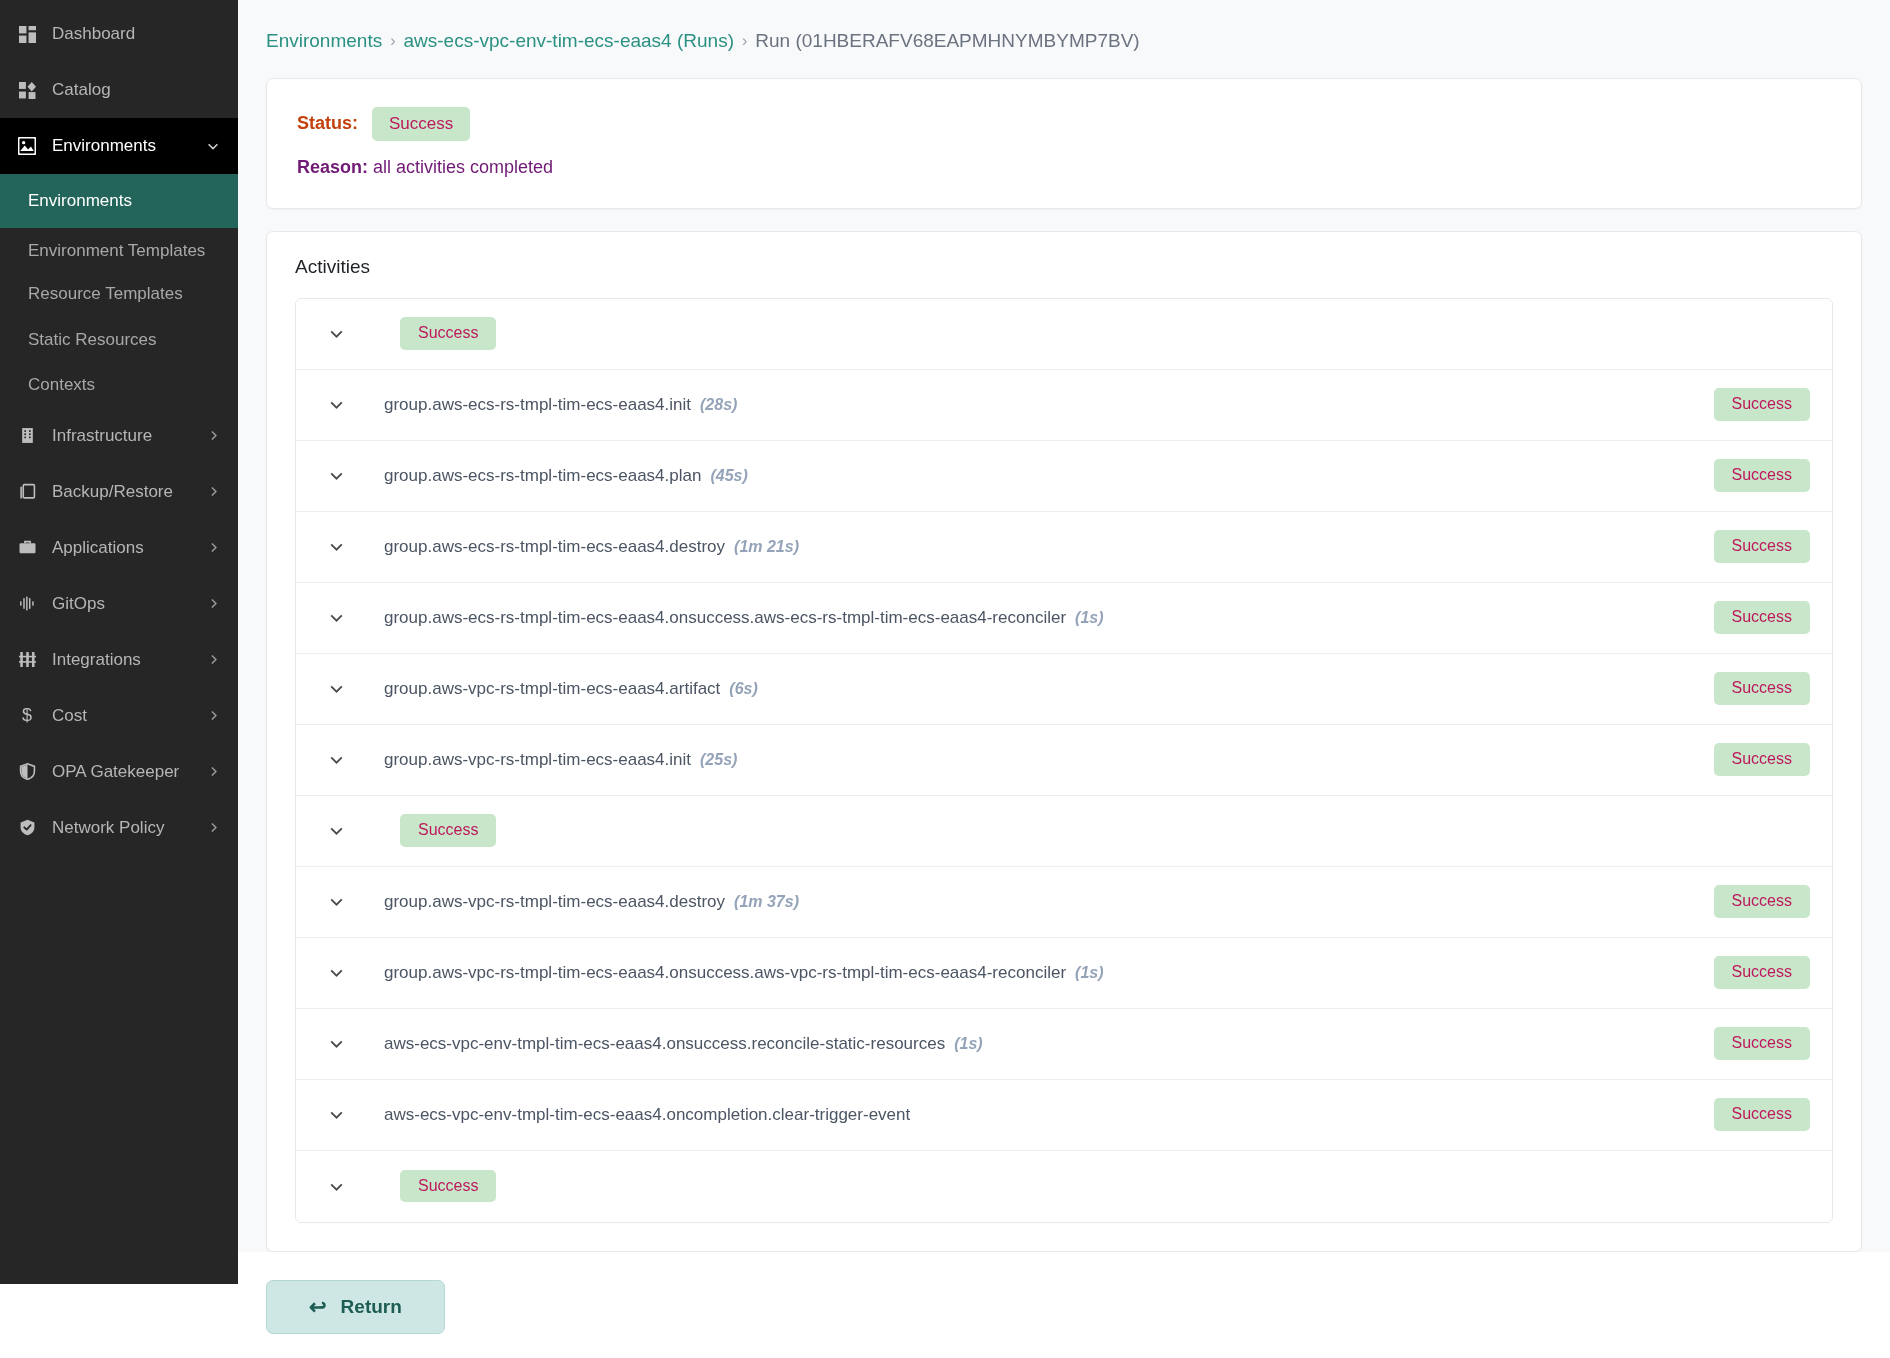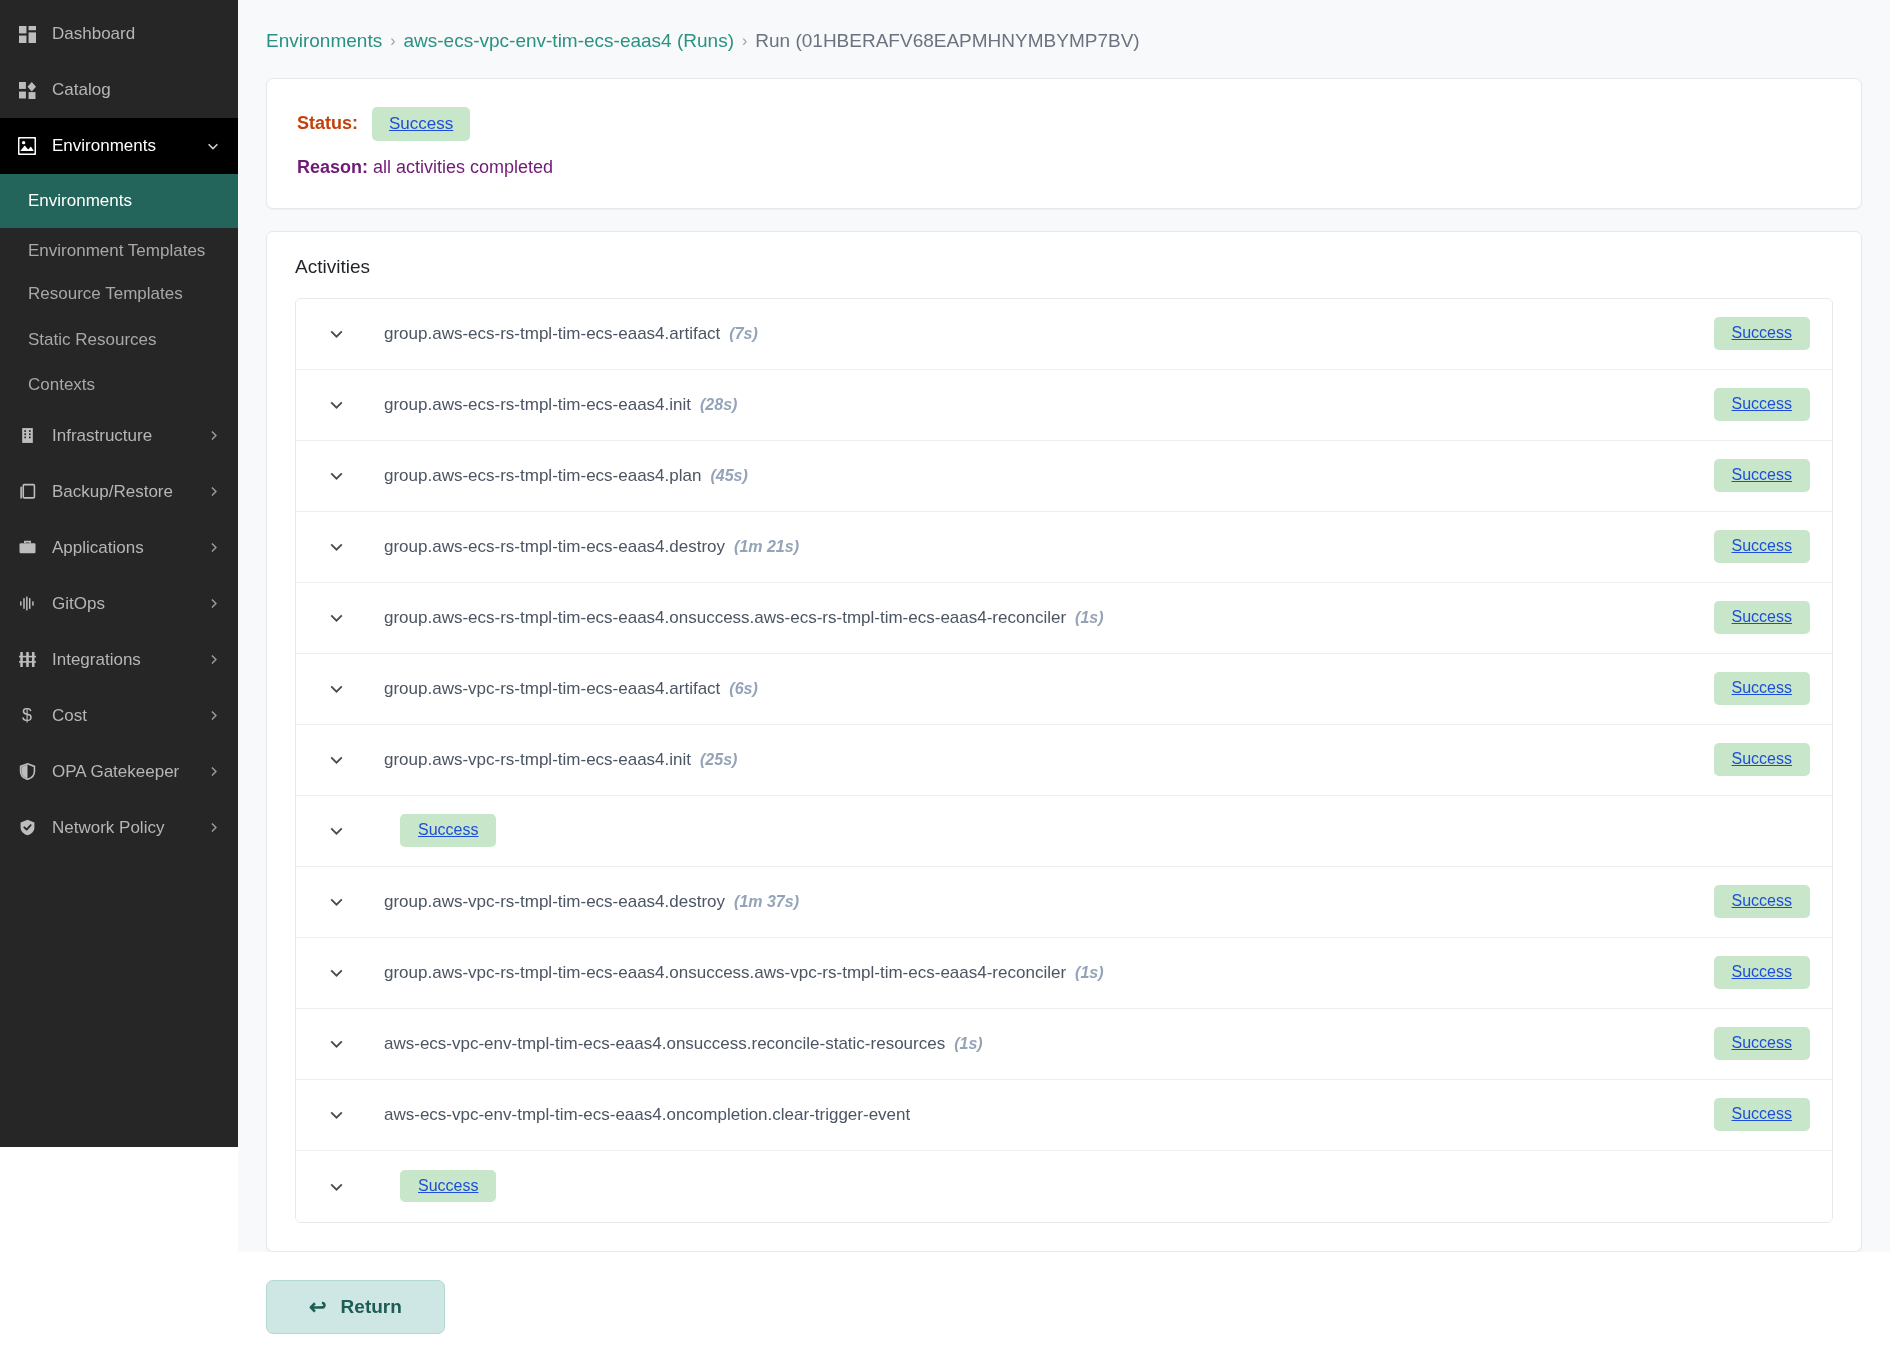--- a/index.html
+++ b/index.html
@@ -6,21 +6,21 @@
   html, body {
     width: 1890px; height: 1358px;
     font-family: "Liberation Sans", sans-serif;
     background: #ffffff;
     overflow: hidden;
   }
   .app { display: flex; width: 1890px; height: 1358px; }
 
   
   .sidebar {
-    width: 238px; min-width: 238px; height: 1147px;
+    width: 238px; min-width: 238px; height: 1284px;
     background: #262626; color: #b9b9b9;
     padding-top: 6px;
     overflow: hidden;
     position: relative;
   }
   .nav-item {
     display: flex; align-items: center;
     height: 56px; padding: 0 18px 0 14px;
     font-size: 17px; color: #b6b6b6;
     cursor: pointer; position: relative;
@@ -73,23 +73,23 @@
     background: #ffffff;
     border: 1px solid #e6e8eb;
     border-radius: 7px;
     box-shadow: 0 1px 2px rgba(16,24,40,0.04);
   }
 
   .status-card { padding: 28px 30px 30px 30px; margin-bottom: 22px; }
   .status-row { display: flex; align-items: center; gap: 14px; margin-bottom: 16px; }
   .status-label { font-size: 18px; font-weight: bold; color: #c2410c; }
   .badge-success {
-    background: #c8e6c9; color: #1d4ed8;
+    background: #c8e6c9; color: #be185d;
     font-size: 17px; padding: 7px 17px; border-radius: 5px;
-    display: inline-block; line-height: 1.15; text-decoration: underline;
+    display: inline-block; line-height: 1.15;
   }
   .reason-row { font-size: 18px; color: #701a75; }
   .reason-row b { font-weight: bold; }
   .reason-row span { font-weight: normal; }
 
   .activities-card { padding: 24px 28px 28px 28px; }
   .activities-title { font-size: 19px; font-weight: normal; color: #1f2328; margin-bottom: 20px; }
 
   .act-list { border: 1px solid #e6e8eb; border-radius: 6px; overflow: hidden; }
   .act-row {
@@ -356,21 +356,20 @@
         <section class="card activities-card">
           <div class="activities-title">Activities</div>
           <div class="act-list">
 
             <div class="act-row">
               <span class="act-chevron">
                   <svg width="17" height="17" viewBox="0 0 16 16" fill="none" stroke="#4a4a4a" stroke-width="1.7">
                     <path d="M3 6 L8 11 L13 6"></path>
                   </svg>
                 </span>
-              <span class="act-name"><span>group.aws-ecs-rs-tmpl-tim-ecs-eaas4.artifact</span><span class="act-dur">(7s)</span></span>
               <span class="act-status"><span class="badge-success">Success</span></span>
             </div>
 
             <div class="act-row">
               <span class="act-chevron">
                   <svg width="17" height="17" viewBox="0 0 16 16" fill="none" stroke="#4a4a4a" stroke-width="1.7">
                     <path d="M3 6 L8 11 L13 6"></path>
                   </svg>
                 </span>
               <span class="act-name"><span>group.aws-ecs-rs-tmpl-tim-ecs-eaas4.init</span><span class="act-dur">(28s)</span></span>

